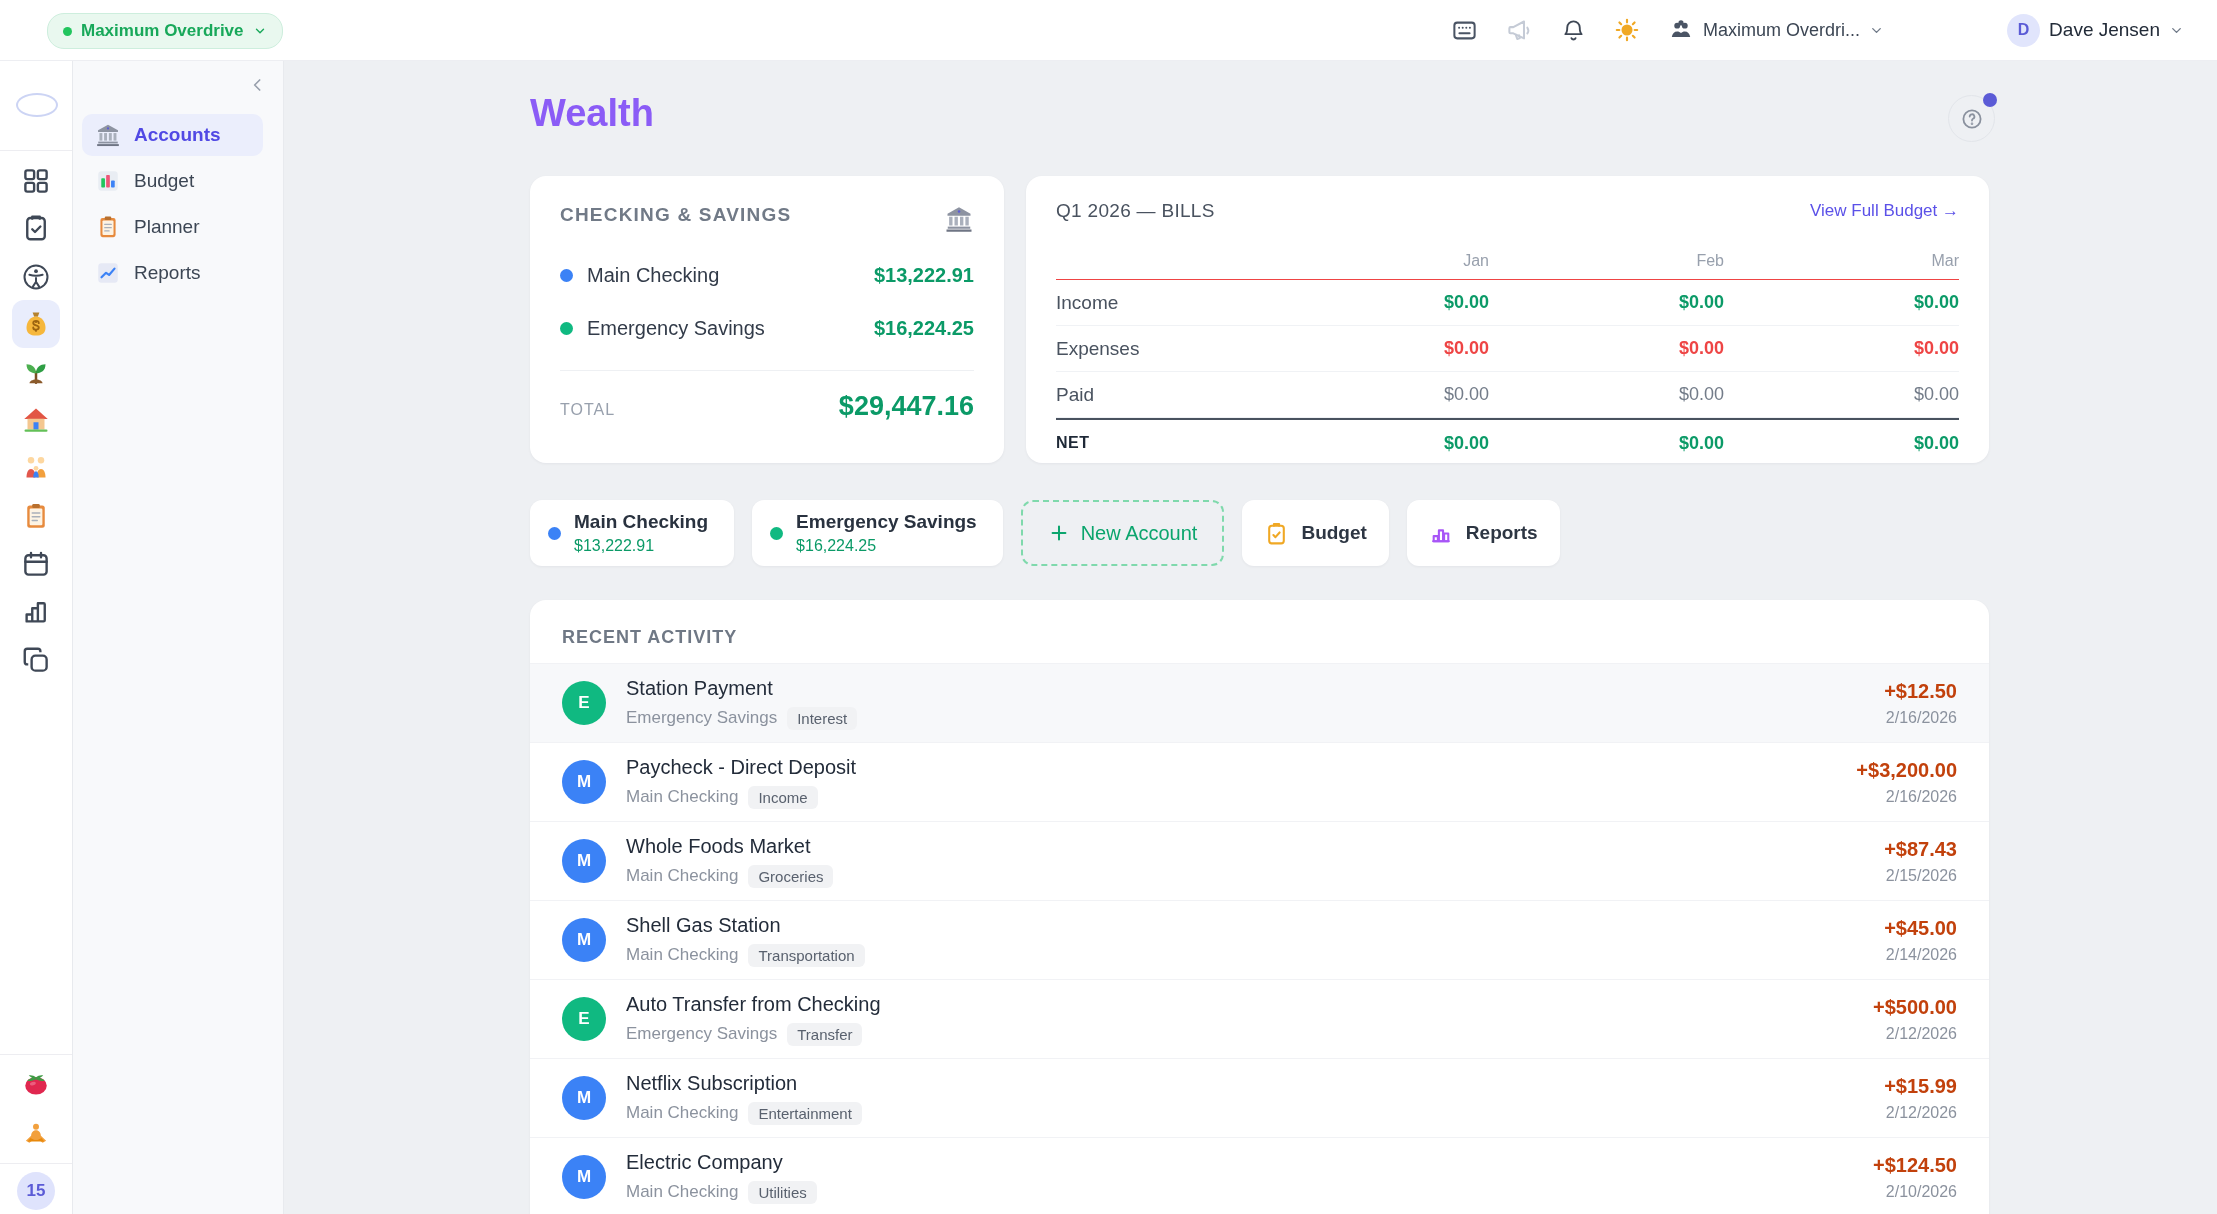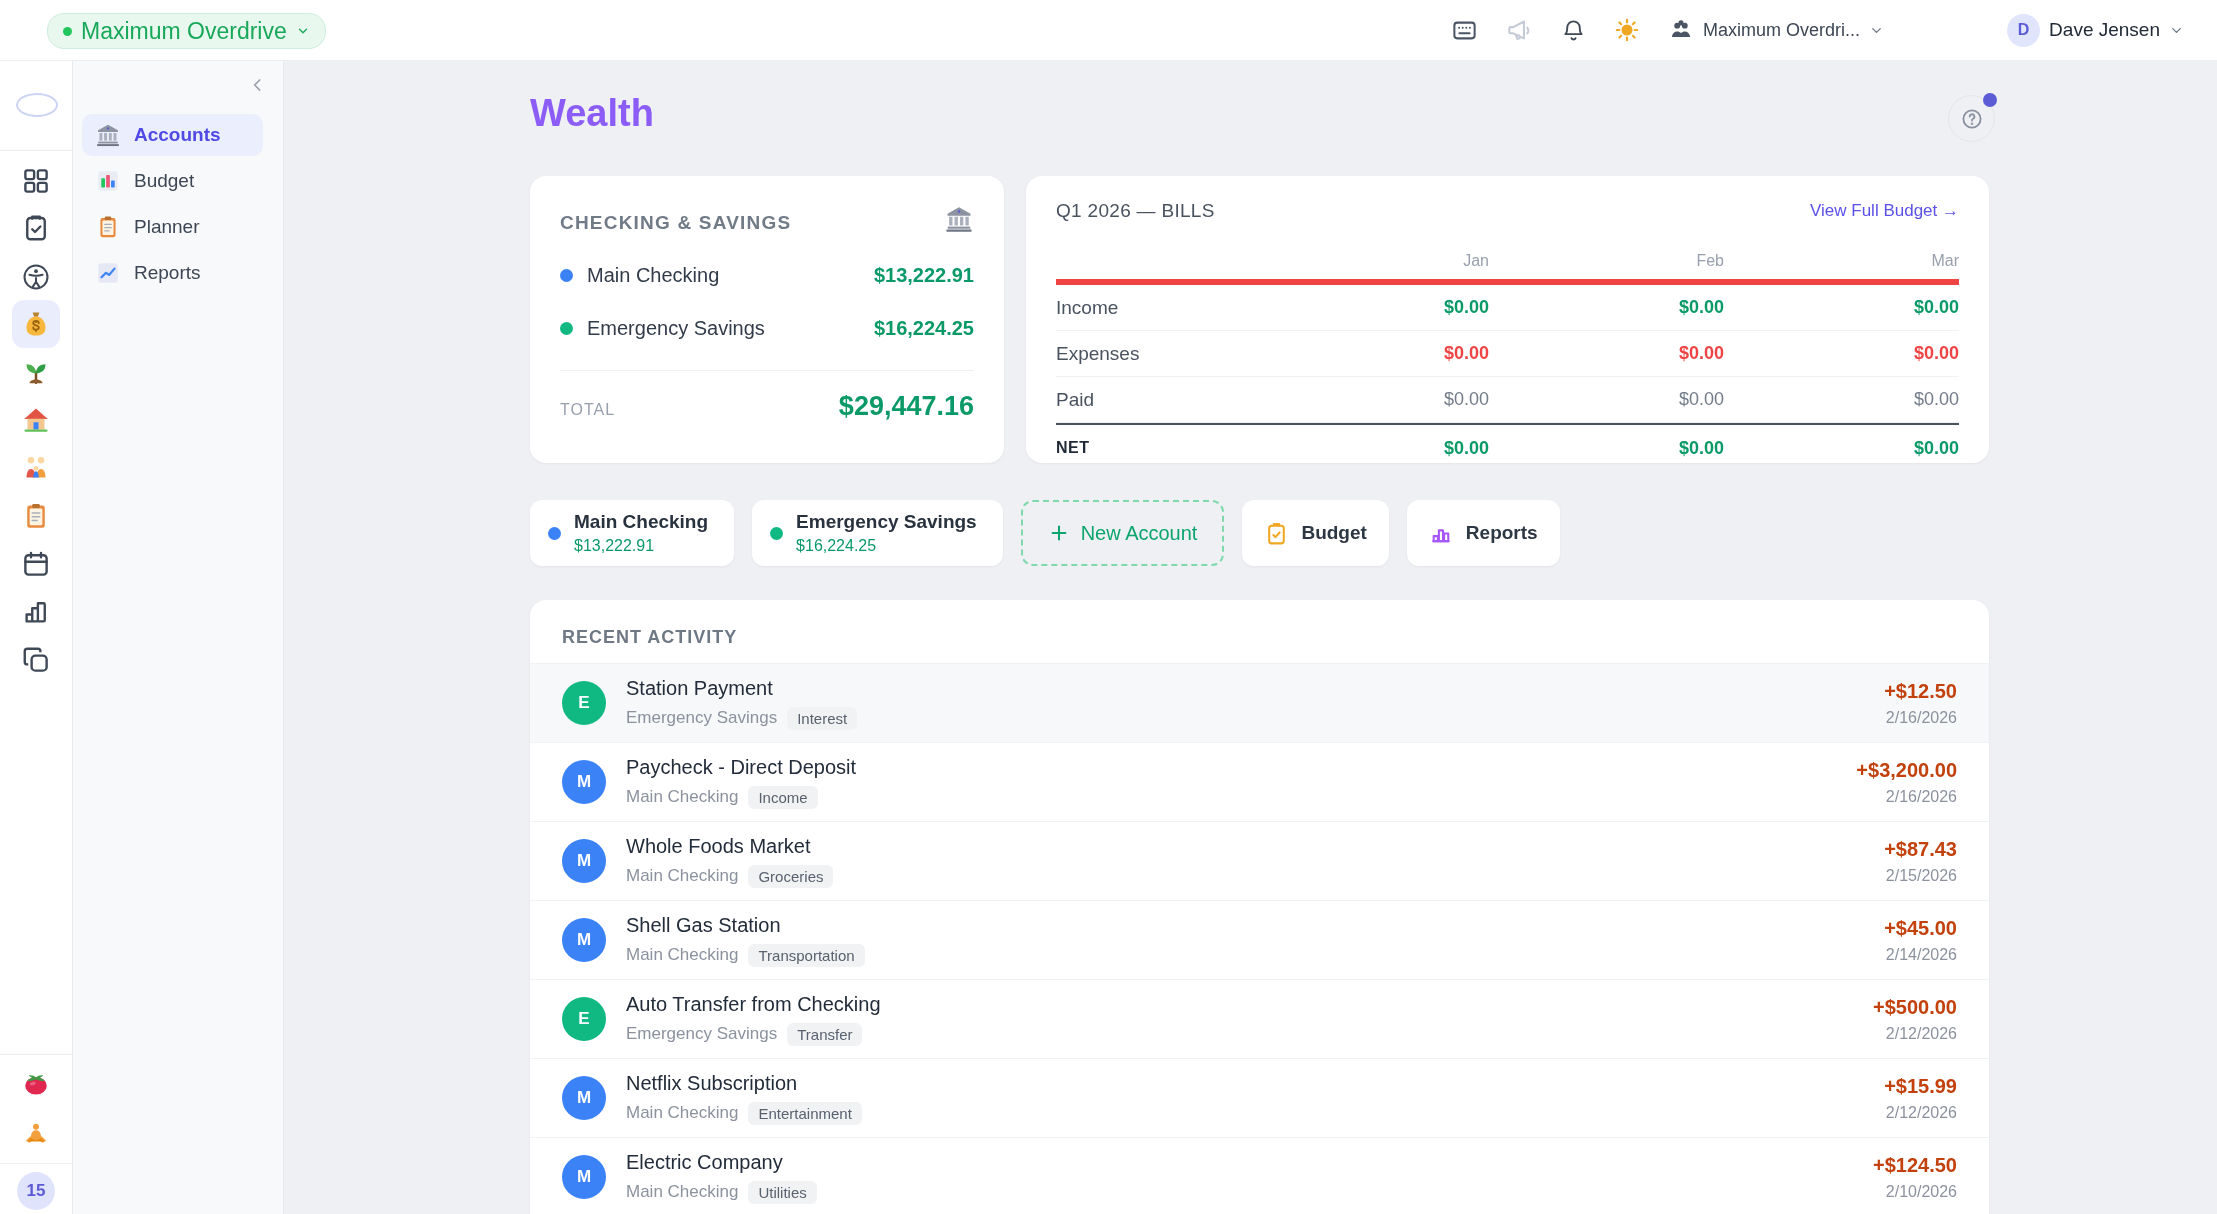--- a/index.html
+++ b/index.html
@@ -4,21 +4,21 @@
 <style>
   html,body{margin:0;padding:0;}
   body{width:2217px;height:1214px;overflow:hidden;font-family:"Liberation Sans",sans-serif;-webkit-font-smoothing:antialiased;}
   #app{position:relative;width:2217px;height:1214px;background:#eef0f3;overflow:hidden;}
 
   
   .header{position:absolute;top:0;left:0;right:0;height:60px;background:#fff;border-bottom:1px solid #edeef2;z-index:10;}
   .ws-pill{position:absolute;left:47px;top:13px;height:34px;display:flex;align-items:center;gap:9px;padding:0 15px;
     background:#e9f8ef;border:1px solid #cdeedd;border-radius:17px;cursor:pointer;}
   .ws-dot{width:9px;height:9px;border-radius:50%;background:#22c55e;}
-  .ws-label{font-size:23px;font-weight:400;color:#18a85a;}
+  .ws-label{font-size:17px;font-weight:700;color:#18a85a;}
   .search{position:absolute;left:450px;top:8px;width:806px;height:44px;background:#fff;border:1px solid #e4e7ec;
     border-radius:12px;display:flex;align-items:center;padding:0 10px 0 16px;box-sizing:border-box;box-shadow:0 1px 2px rgba(16,24,40,.04);}
   .search input{flex:1;border:0;outline:0;background:transparent;font-size:19px;color:#3c4654;margin-left:12px;font-family:inherit;}
   .search input::placeholder{color:#9aa1ad;}
   .kbd{font-size:14px;color:#6b7280;background:#f7f8fa;border:1px solid #e4e7ec;border-radius:7px;padding:5px 9px;}
   .hicons{position:absolute;right:33px;top:0;height:60px;display:flex;align-items:center;gap:28px;}
   .hic{display:flex;align-items:center;justify-content:center;cursor:pointer;}
   .grp{display:flex;align-items:center;gap:9px;cursor:pointer;}
   .org-label{font-size:18px;color:#3c4654;}
   .usr{margin-left:95px;}
@@ -49,40 +49,40 @@
 
   
   .page-title{position:absolute;left:530px;top:92px;font-size:38px;font-weight:700;color:#8b5cf6;}
   .help-btn{position:absolute;left:1948px;top:95px;width:45px;height:45px;border:1px solid #e2e5ea;border-radius:50%;
     display:flex;align-items:center;justify-content:center;cursor:pointer;}
   .help-dot{position:absolute;top:-3px;right:-3px;width:14px;height:14px;border-radius:50%;background:#5b5bd6;}
 
   .card{position:absolute;background:#fff;border-radius:16px;box-shadow:0 1px 3px rgba(16,24,40,.05);box-sizing:border-box;}
   
   .c-check{left:530px;top:176px;width:474px;height:287px;padding:28px 30px;}
-  .chead{display:flex;align-items:flex-end;justify-content:space-between;}
+  .chead{display:flex;align-items:flex-start;justify-content:space-between;}
   .ctitle{font-size:19px;font-weight:700;letter-spacing:1.2px;color:#717a87;}
   .crow{display:flex;align-items:center;margin-top:30px;}
   .crow:first-of-type{margin-top:32px;}
   .dot{width:13px;height:13px;border-radius:50%;flex:0 0 auto;}
   .cname{font-size:20px;color:#323b49;margin-left:14px;}
   .camt{margin-left:auto;font-size:20px;font-weight:600;color:#0b9a67;}
   .cdiv{margin-top:30px;border-top:1px solid #eef0f3;}
   .ctotal{display:flex;align-items:baseline;margin-top:20px;}
   .ctlabel{font-size:16px;font-weight:500;letter-spacing:1px;color:#98a0ad;}
   .ctamt{margin-left:auto;font-size:27px;font-weight:700;color:#0b9a67;}
 
   
   .c-bills{left:1026px;top:176px;width:963px;height:287px;padding:24px 30px;}
   .bhead{display:flex;align-items:center;justify-content:space-between;}
   .btitle{font-size:19px;font-weight:500;color:#49525f;letter-spacing:.3px;}
   .blink{font-size:17px;font-weight:500;color:#5b51e8;cursor:pointer;text-decoration:none;}
   .btable{margin-top:14px;}
   .brow{display:flex;align-items:center;height:45px;border-bottom:1px solid #f0f2f5;}
-  .brow.head{height:34px;align-items:flex-end;padding-bottom:9px;border-bottom:6px solid #ef4444;}
+  .brow.head{height:34px;align-items:flex-end;padding-bottom:9px;border-bottom:1px solid #ef4444;}
   .bl{flex:1;font-size:19px;color:#49525f;}
   .bv{width:235px;text-align:right;font-size:18px;}
   .brow.head .bv{font-size:16px;color:#98a0ad;}
   .r-income .bv{color:#0b9a67;font-weight:700;}
   .r-expenses .bv{color:#ee4444;font-weight:700;}
   .r-paid .bv{color:#737c89;font-weight:400;}
   .r-net{border-top:2px solid #49525f;border-bottom:none;height:46px;}
   .r-net .bl{font-size:16px;font-weight:700;color:#1f2937;letter-spacing:.5px;}
   .r-net .bv{color:#0b9a67;font-weight:700;}
 

